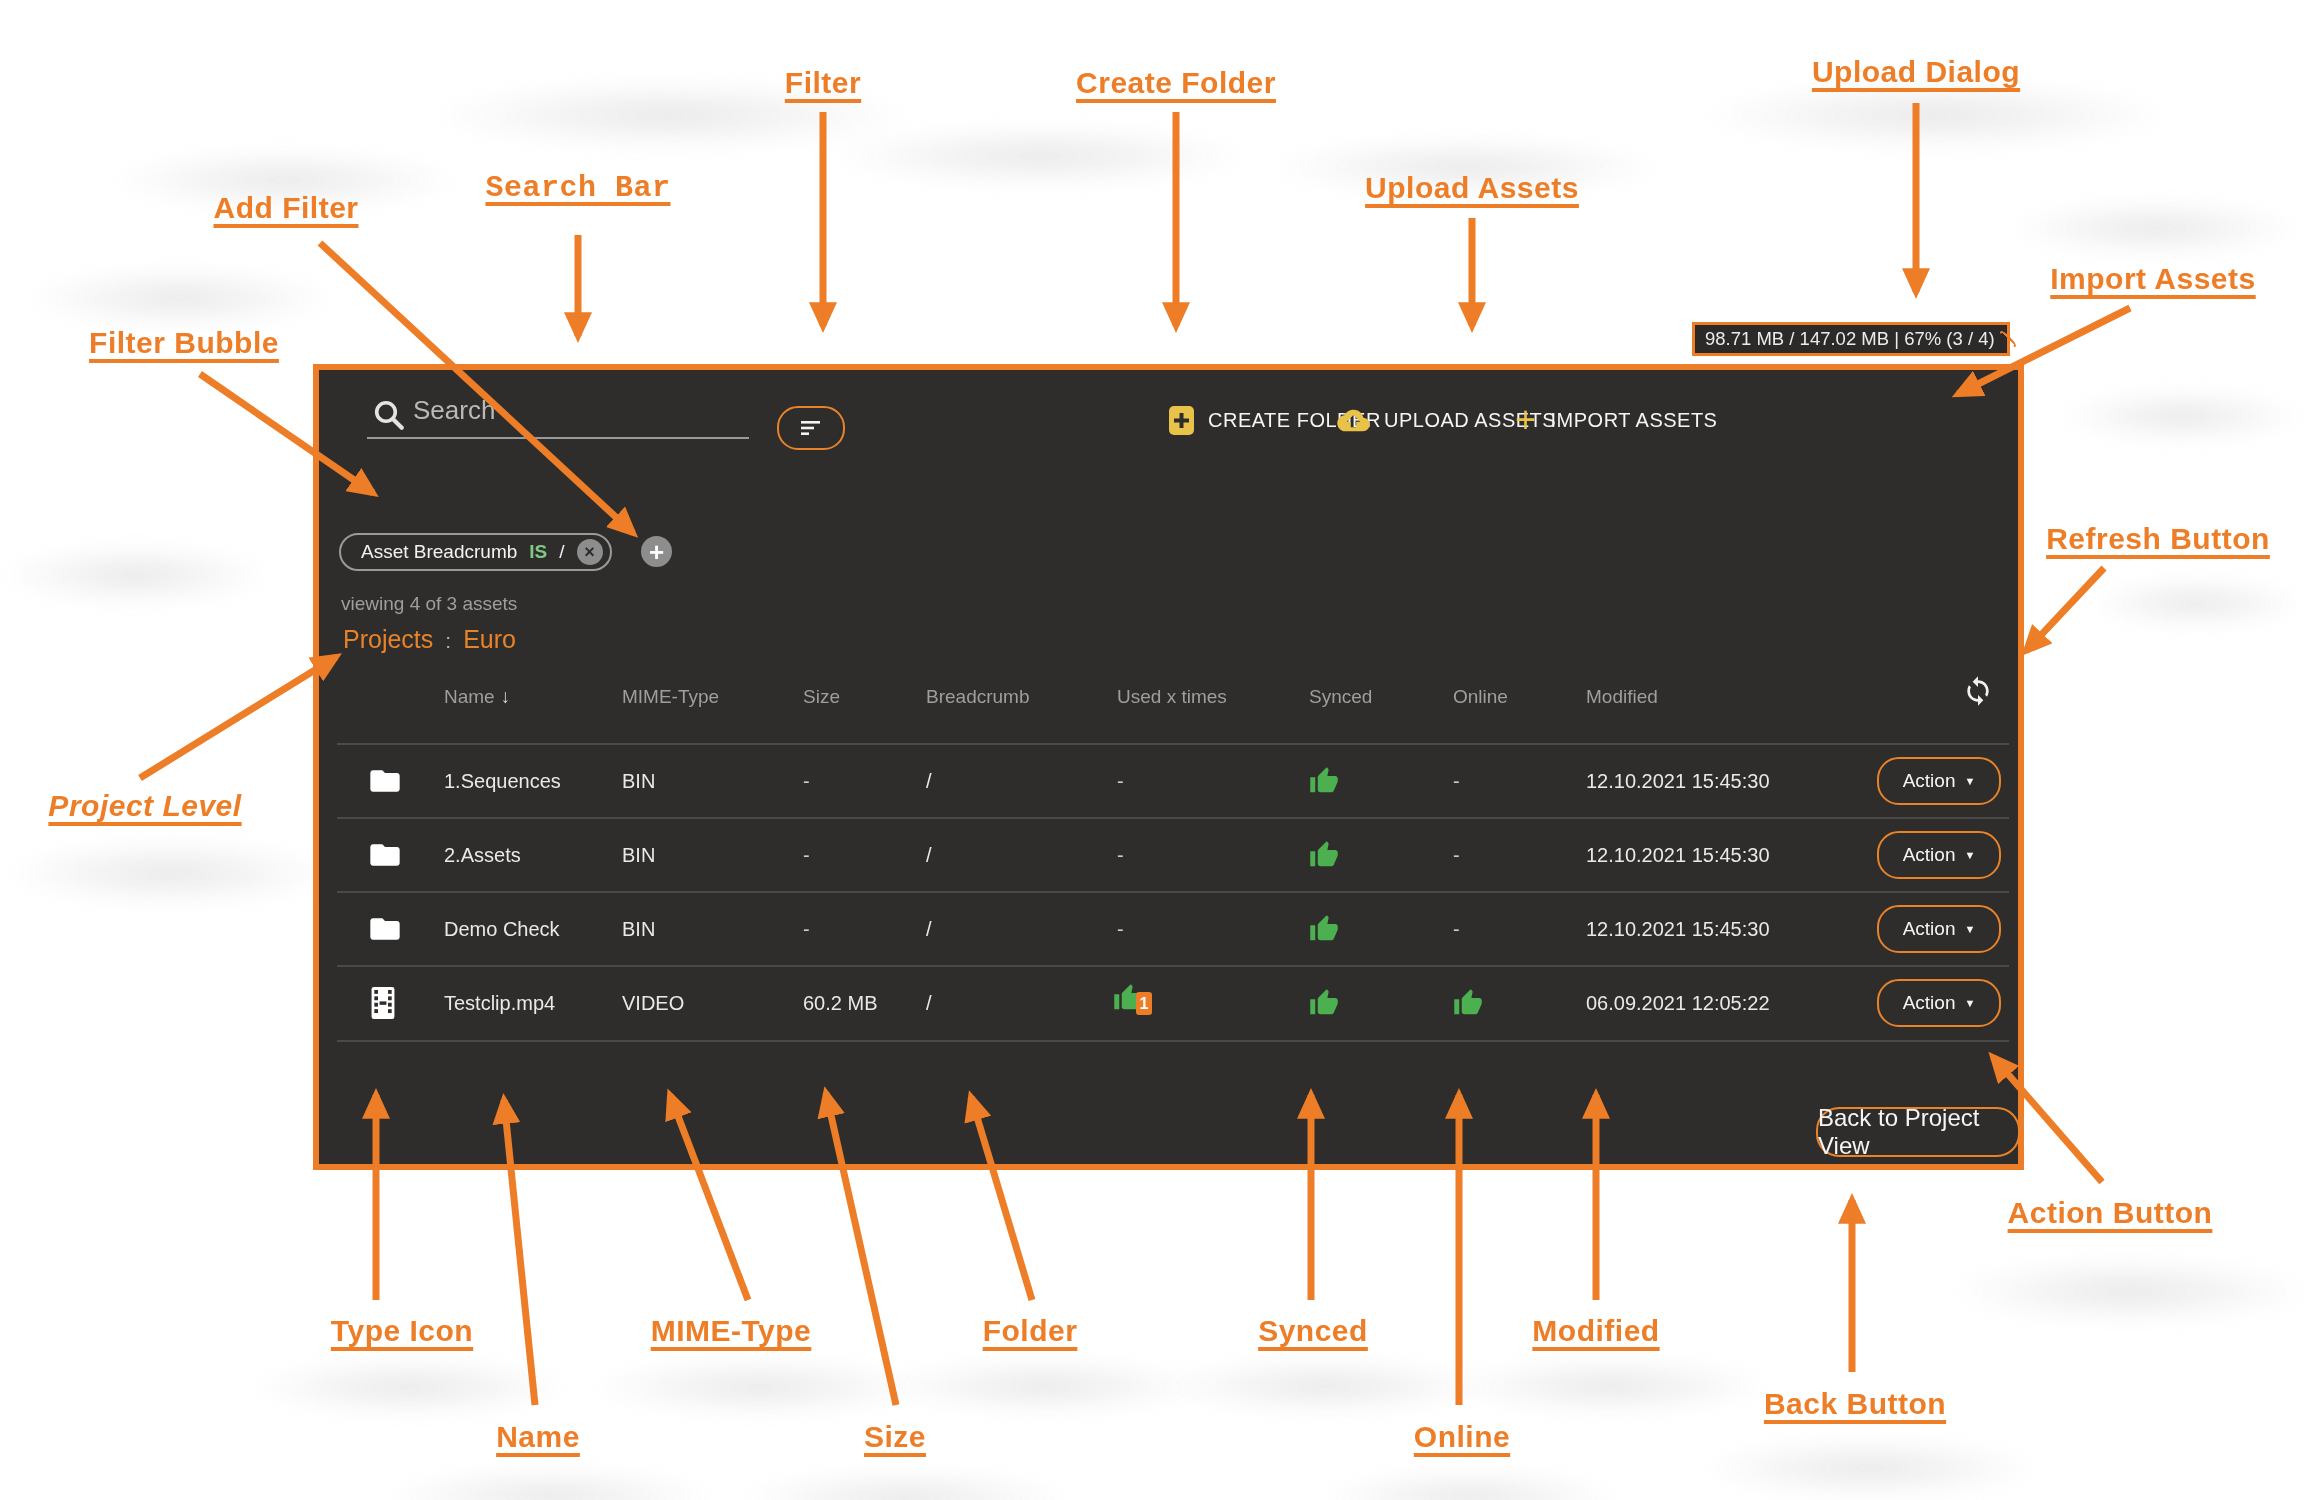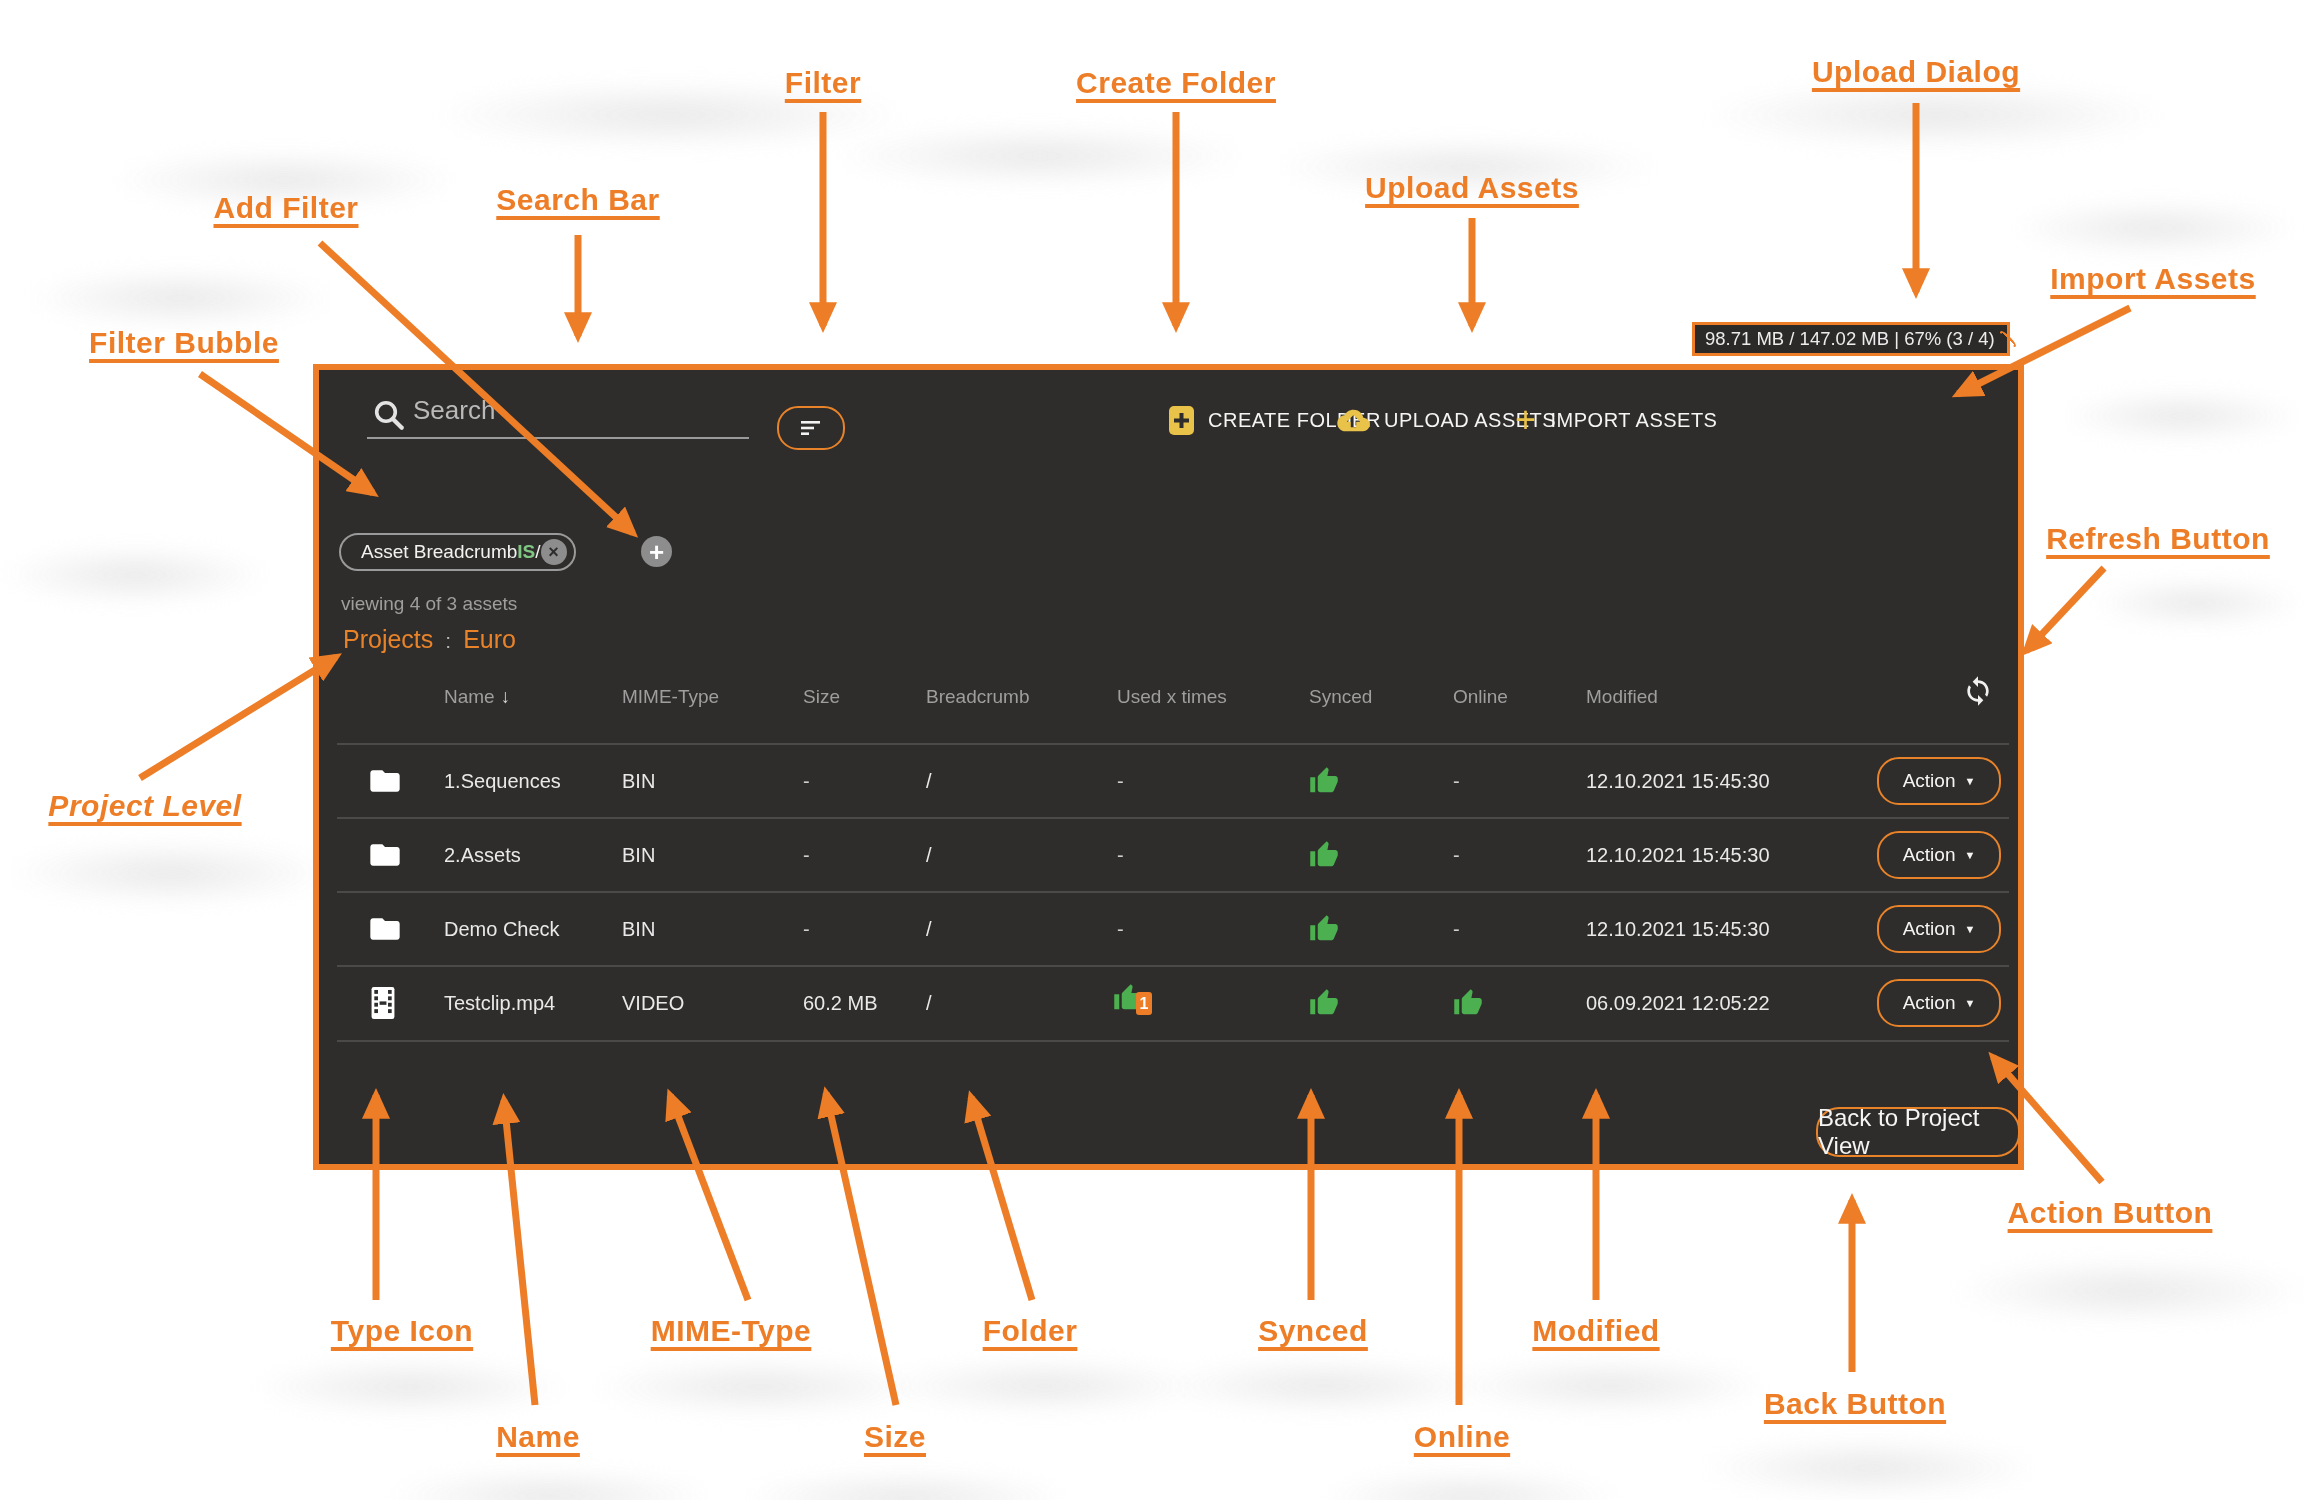--- a/index.html
+++ b/index.html
@@ -39,21 +39,21 @@
   .search-input::placeholder{color:#b9b9b9;}
   .search-underline{left:48px;top:67px;width:382px;height:2px;background:#9a9a9a;}
   .filter-pill{left:458px;top:36px;width:64px;height:40px;border:2.5px solid #E8832A;
                border-radius:21px;display:flex;align-items:center;justify-content:center;cursor:pointer;}
   .tool-btn{top:30px;height:40px;display:flex;align-items:center;gap:14px;color:#f5f5f5;
             font-size:20px;letter-spacing:.5px;cursor:pointer;white-space:nowrap;}
   .plus-glyph{color:#E9C24A;font-size:36px;font-weight:400;line-height:30px;}
 
   
   .bubble{left:20px;top:163px;height:38px;border:2px solid #9a9a9a;border-radius:20px;
-          display:flex;align-items:center;padding:0 7px 0 20px;box-sizing:border-box;}
+          display:flex;align-items:center;gap:12px;padding:0 7px 0 20px;box-sizing:border-box;}
   .bubble .field{color:#f2f2f2;font-size:19px;}
   .bubble .op{color:#81C784;font-size:19px;font-weight:bold;}
   .bubble .val{color:#f2f2f2;font-size:19px;}
   .xcircle{width:26px;height:26px;border-radius:50%;background:#8d8d8d;display:flex;
            align-items:center;justify-content:center;color:#2e2d2b;font-size:18px;font-weight:bold;cursor:pointer;}
   .addfilter{left:322px;top:166px;width:31px;height:31px;border-radius:50%;background:#8d8d8d;
              display:flex;align-items:center;justify-content:center;color:#fff;font-size:26px;
              font-weight:bold;line-height:1;cursor:pointer;}
   .viewing{left:22px;top:223px;color:#9e9e9e;font-size:19px;}
 
@@ -318,21 +318,21 @@
       <line x1="1596" y1="1300" x2="1596" y2="1095" marker-end="url(#ah)"></line>
       <line x1="1852" y1="1372" x2="1852" y2="1200" marker-end="url(#ah)"></line>
       <line x1="2102" y1="1182" x2="1993" y2="1057" marker-end="url(#ah)"></line>
     </g>
   </svg>
 
   <div class="ann" style="left:823px;top:83px;">Filter</div>
   <div class="ann" style="left:1176px;top:83px;">Create Folder</div>
   <div class="ann" style="left:1916px;top:72px;">Upload Dialog</div>
   <div class="ann" style="left:286px;top:208px;">Add Filter</div>
-  <div class="ann" style="left:578px;top:200px;">Search Bar</div>
+  <div class="ann" style="left:578px;top:188px;font-family:Liberation Mono, monospace;">Search Bar</div>
   <div class="ann" style="left:1472px;top:188px;">Upload Assets</div>
   <div class="ann" style="left:2153px;top:279px;">Import Assets</div>
   <div class="ann" style="left:184px;top:343px;">Filter Bubble</div>
   <div class="ann" style="left:2150px;top:539px;margin-left:8px;">Refresh Button</div>
   <div class="ann" style="left:145px;top:806px;font-style:italic;">Project Level</div>
   <div class="ann" style="left:402px;top:1331px;">Type Icon</div>
   <div class="ann" style="left:538px;top:1437px;">Name</div>
   <div class="ann" style="left:731px;top:1331px;">MIME-Type</div>
   <div class="ann" style="left:895px;top:1437px;">Size</div>
   <div class="ann" style="left:1030px;top:1331px;">Folder</div>

